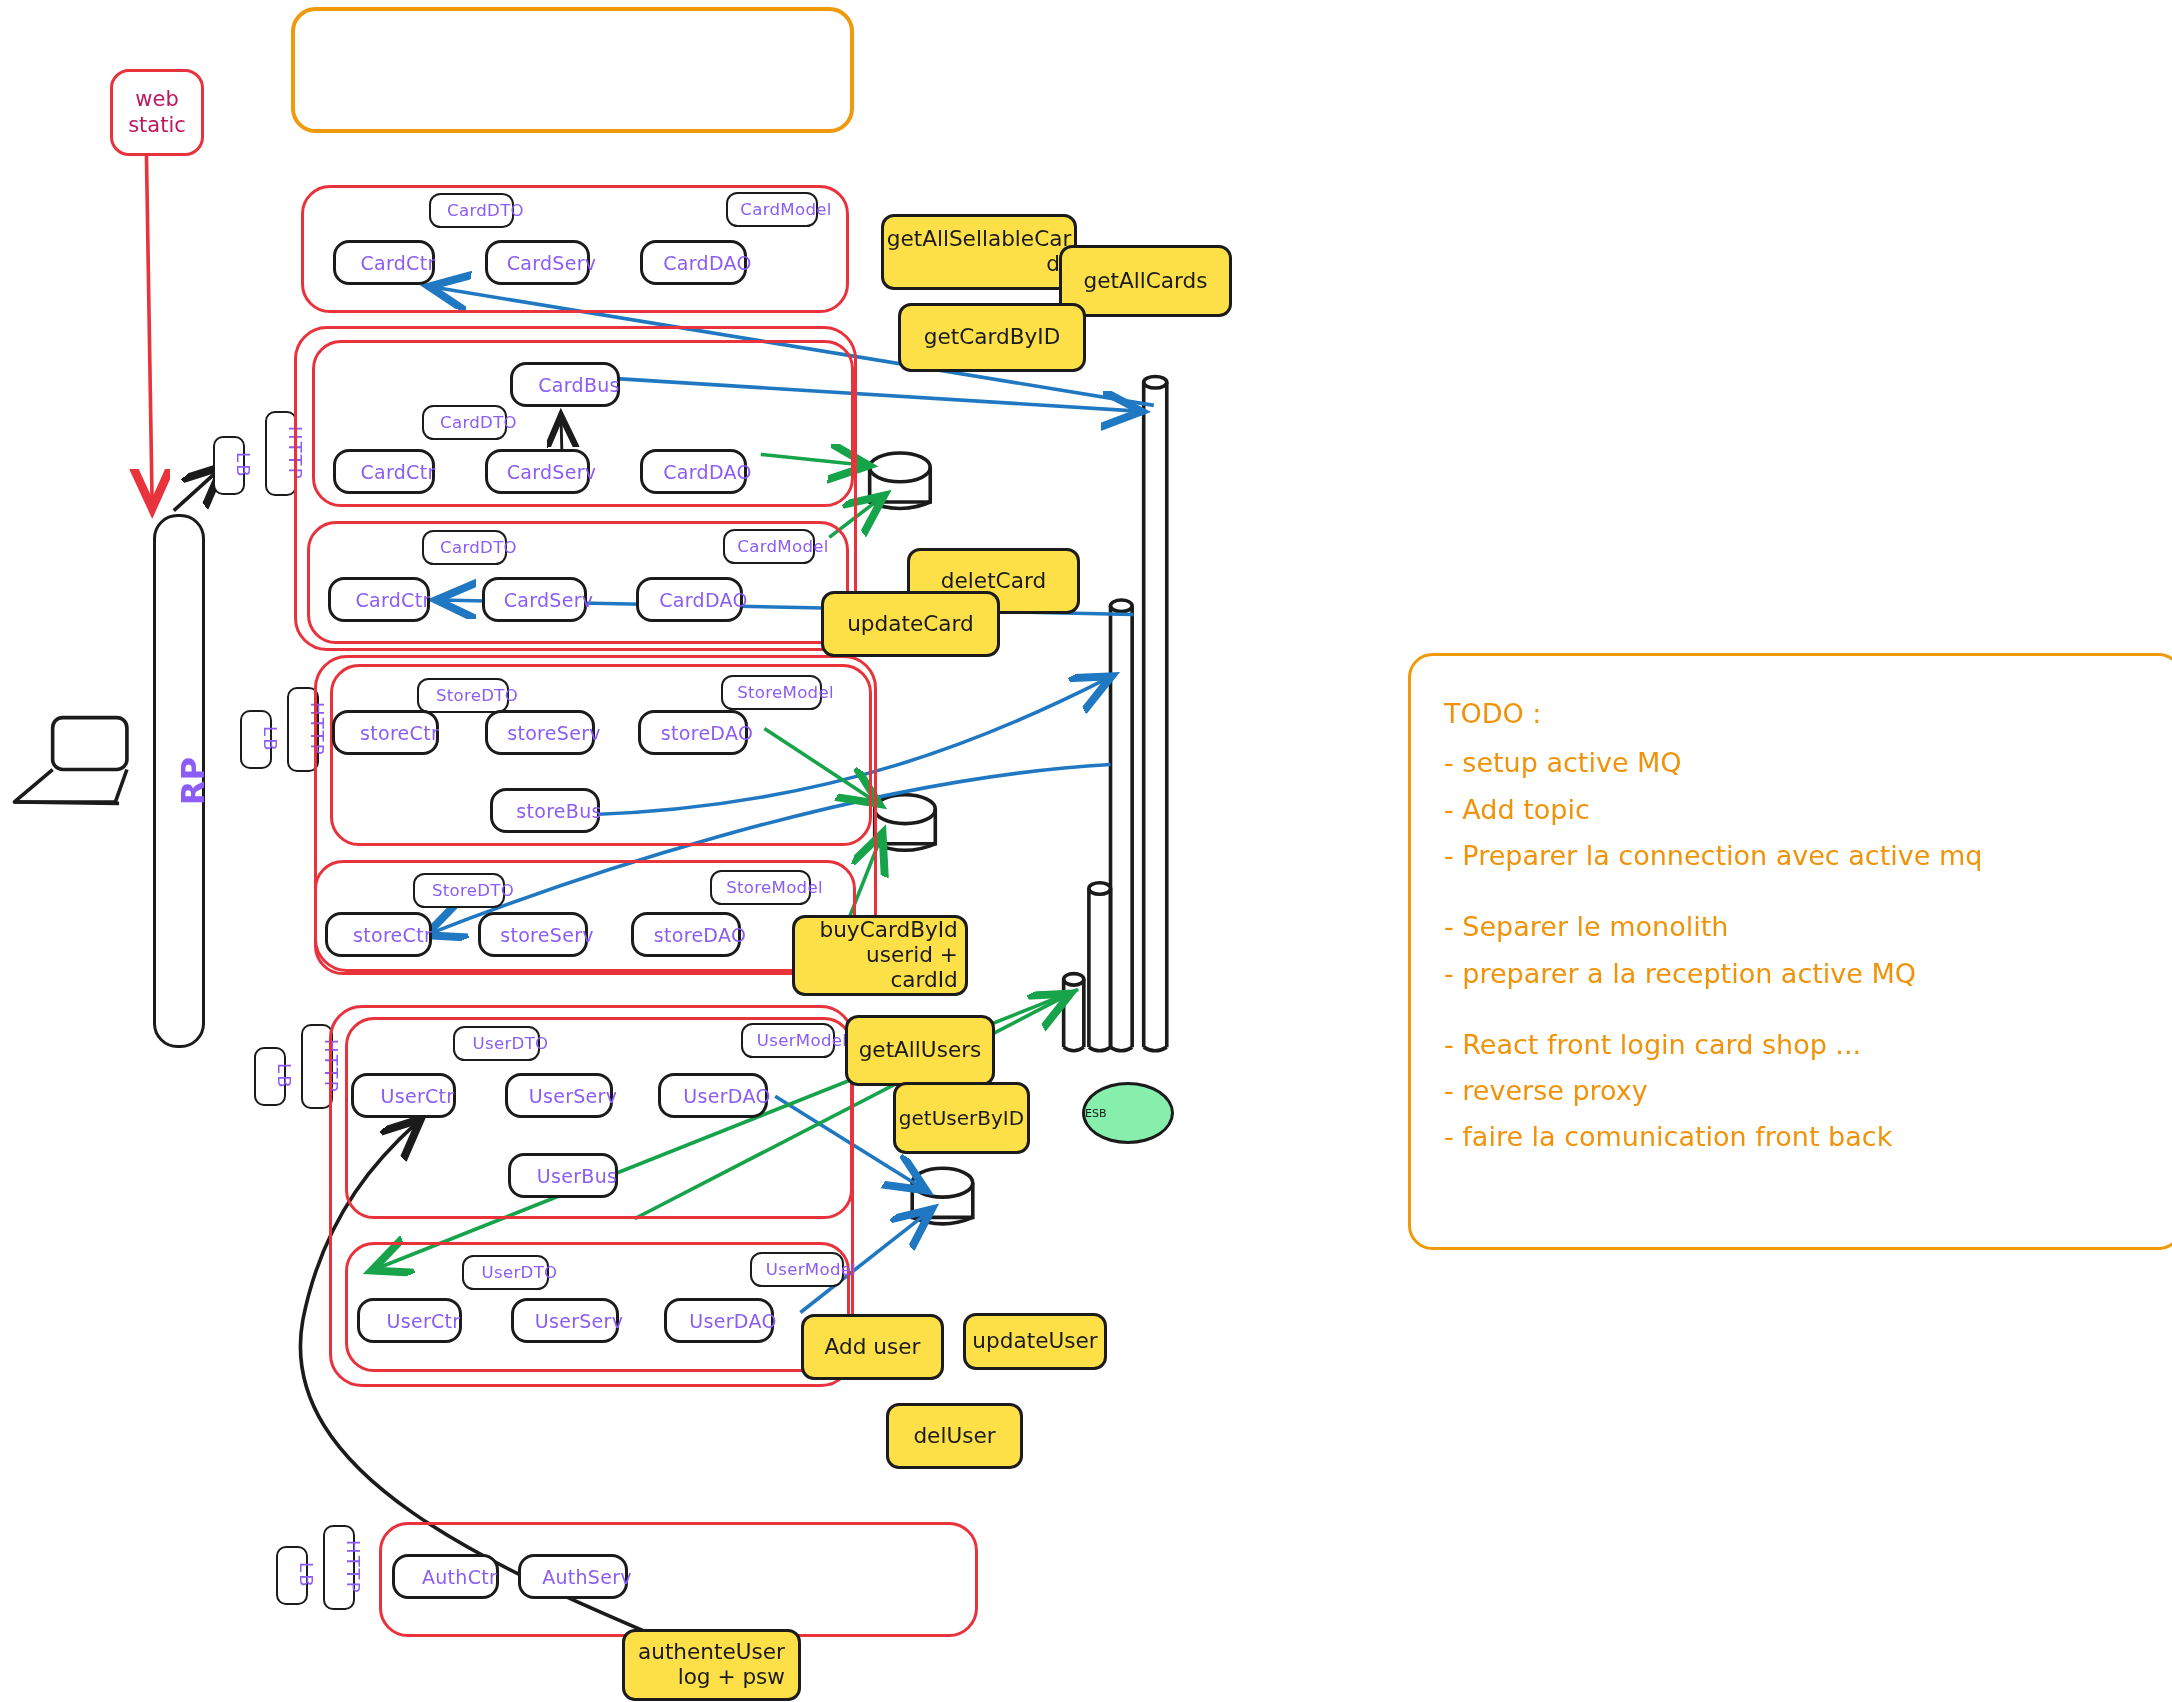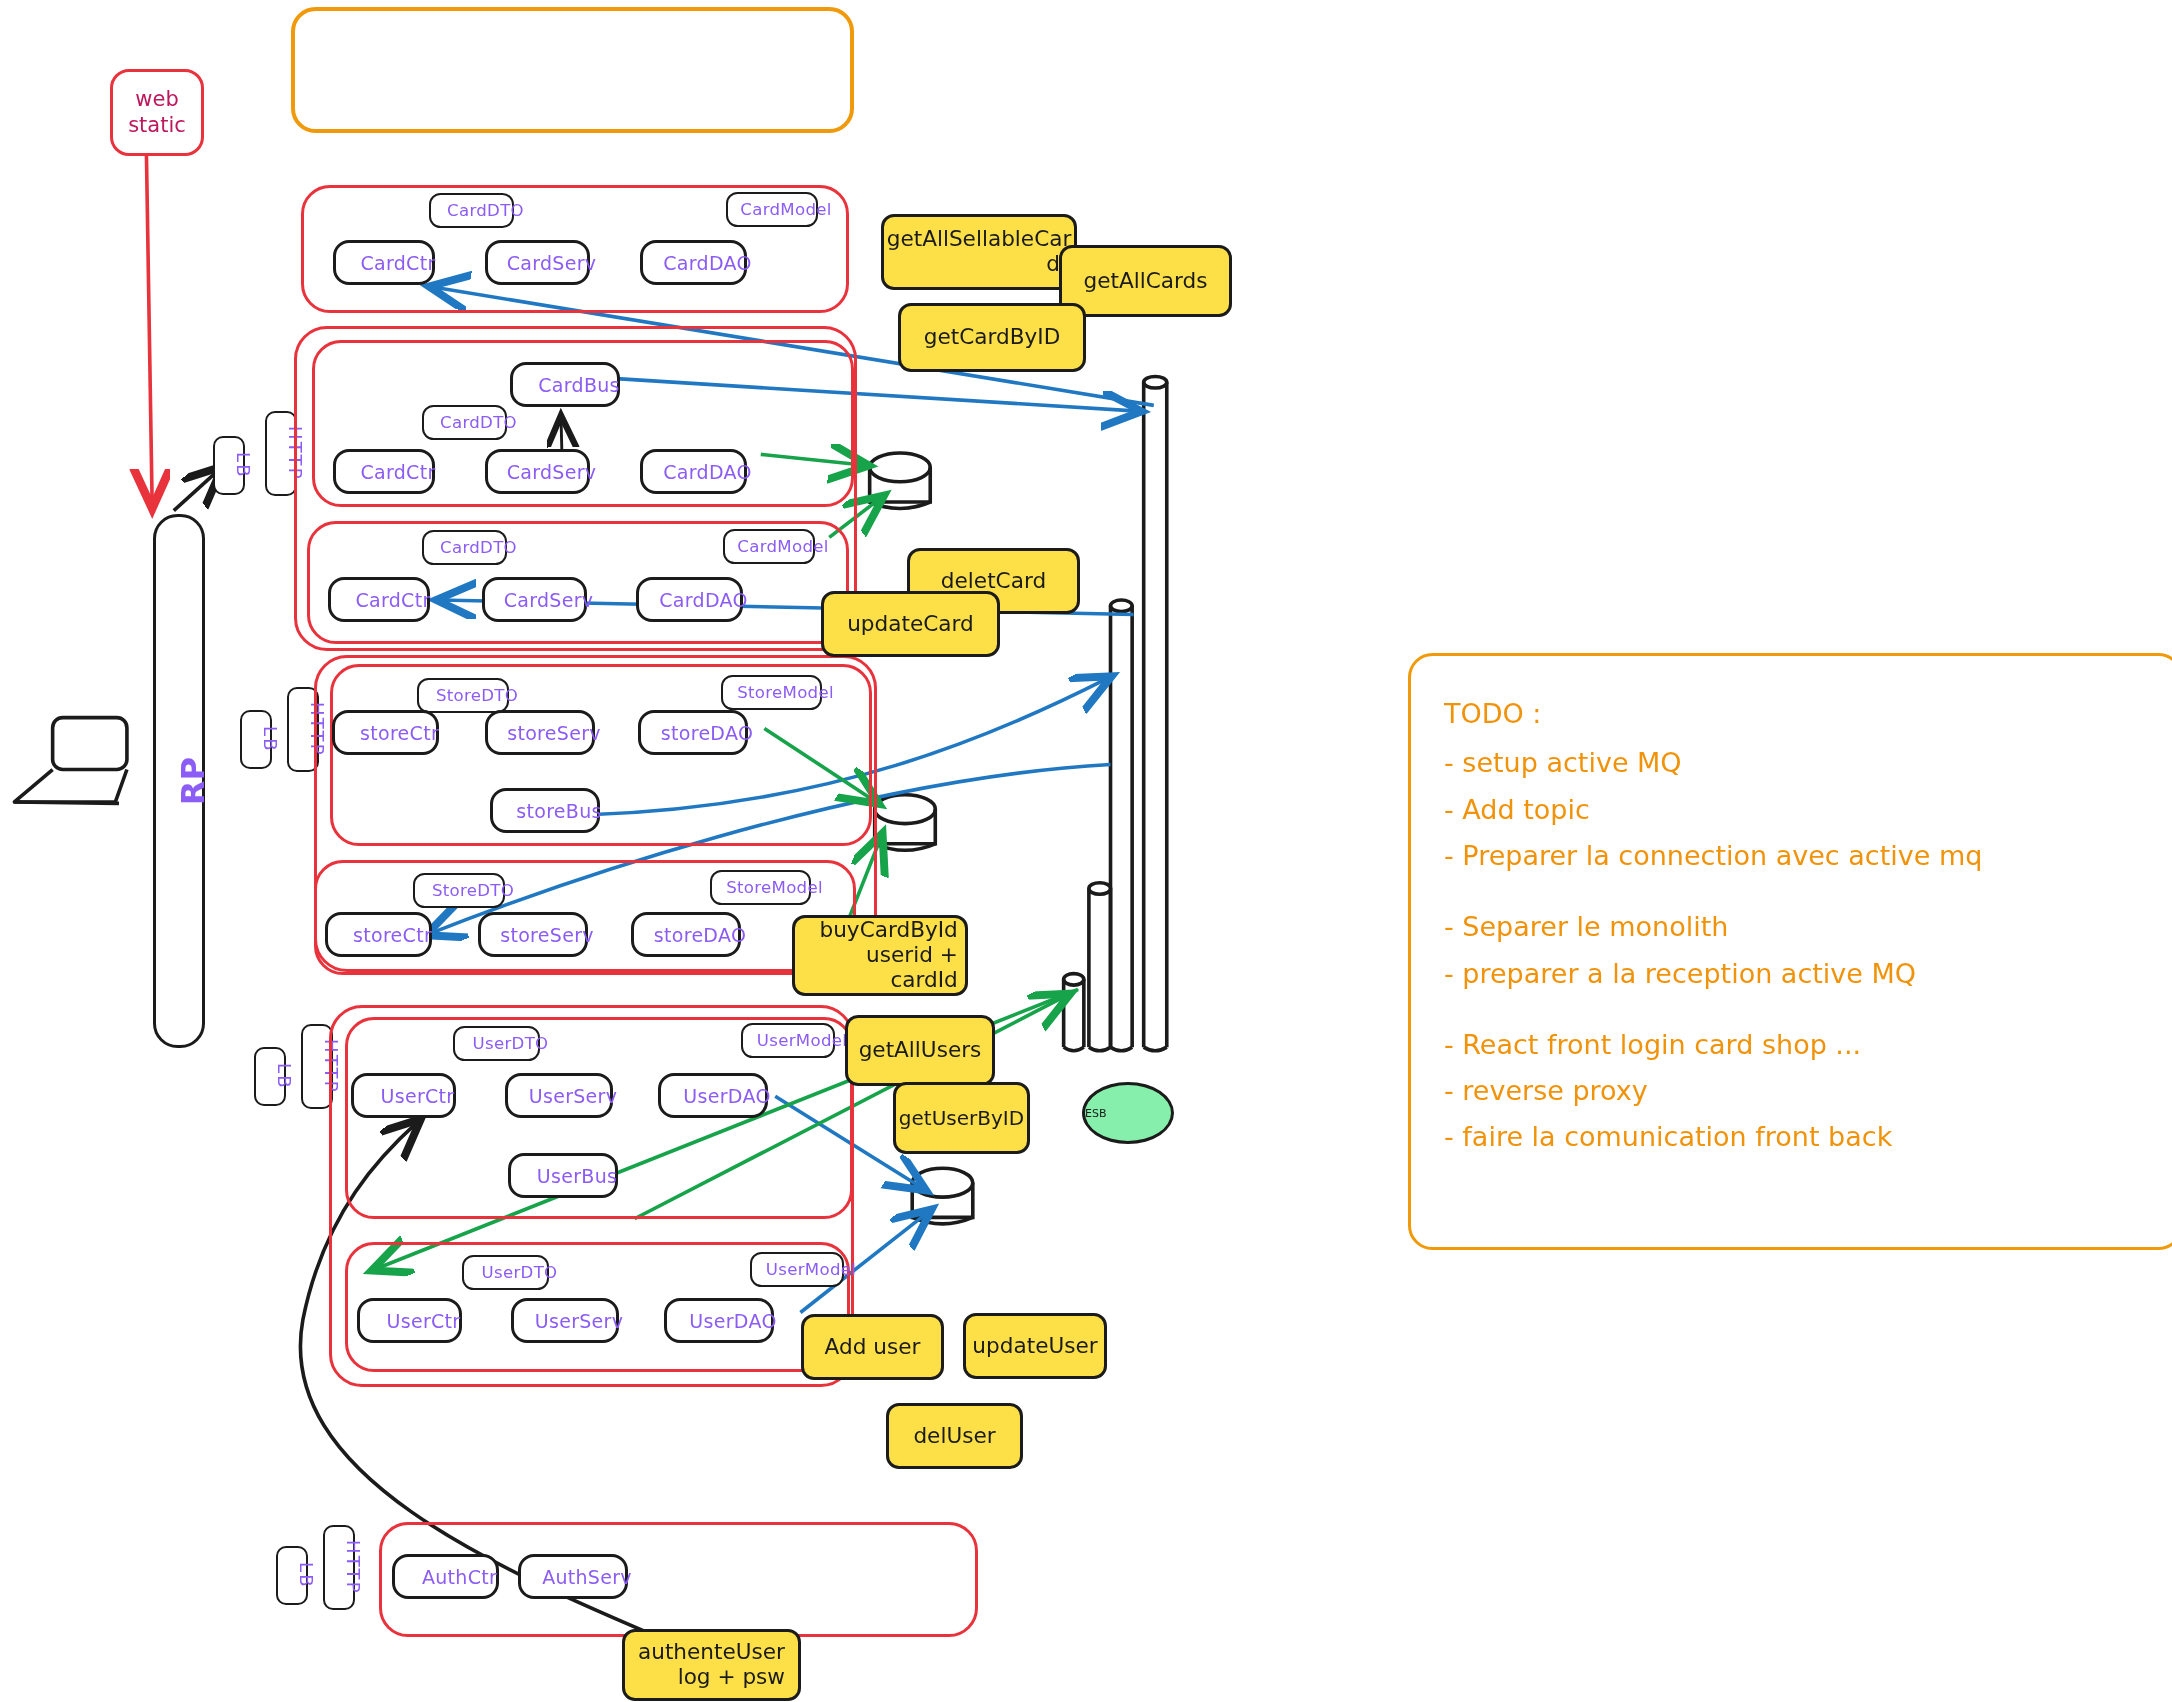--- a/index.html
+++ b/index.html
@@ -412,21 +412,21 @@
     </div>
 
   <div class="sticky" style="left:893px;top:1082px;width:137px;height:72px;font-size:20px;">
     <span>getUserByID</span>
     </div>
 
   <div class="sticky" style="left:801px;top:1314px;width:143px;height:66px;">
     <span>Add user</span>
     </div>
 
-  <div class="sticky" style="left:963px;top:1313px;width:144px;height:66px;">
+  <div class="sticky" style="left:963px;top:1313px;width:144px;height:57px;">
     <span>updateUser</span>
     </div>
 
   <div class="sticky" style="left:886px;top:1403px;width:137px;height:66px;">
     <span>delUser</span>
     </div>
 
   <div class="sticky" style="left:622px;top:1629px;width:179px;height:72px;white-space:pre-line;">
     <span>authenteUser
 log + psw</span></div>

